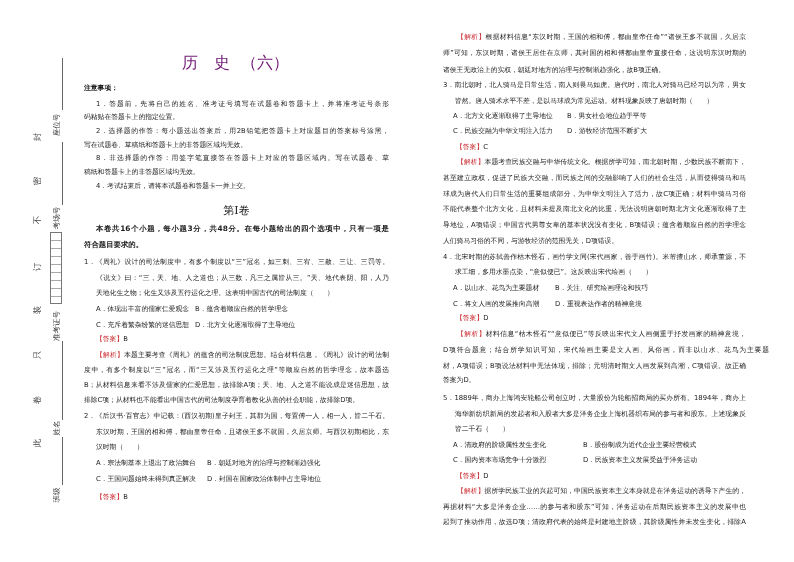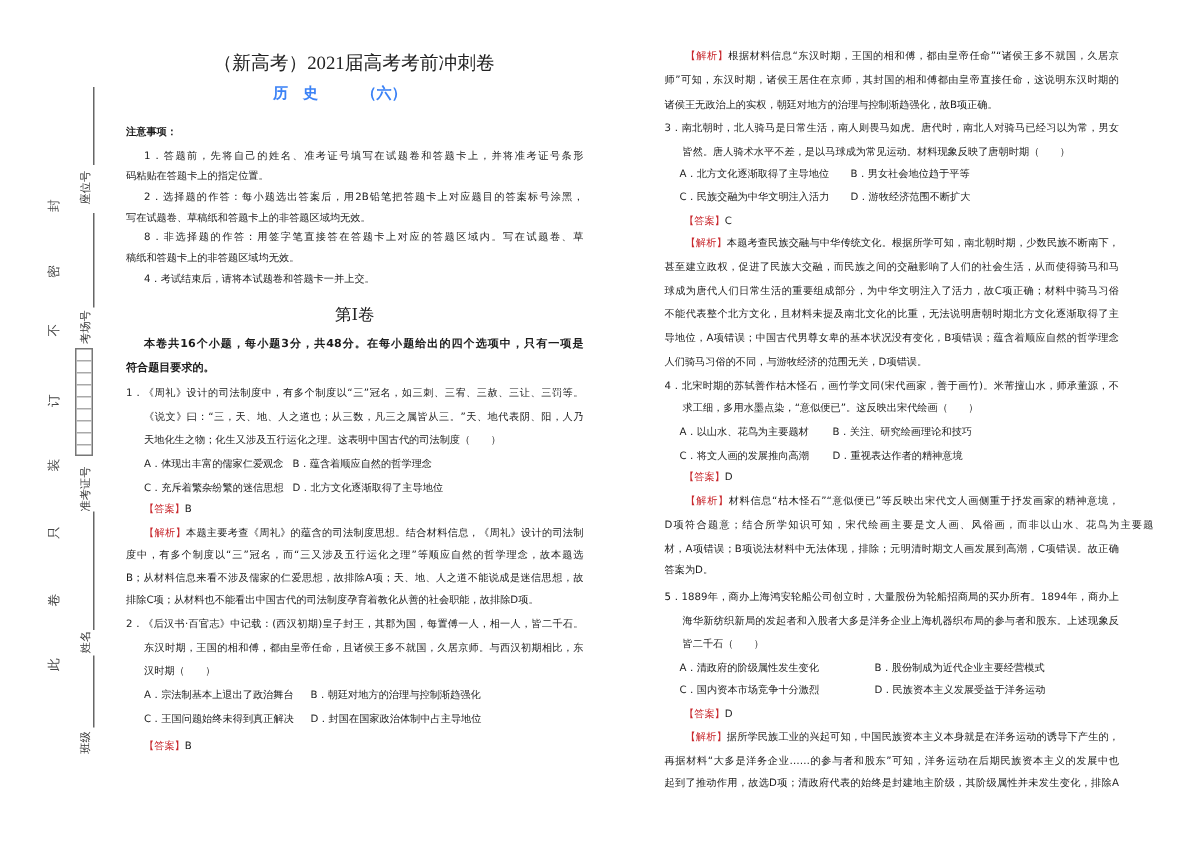--- a/index.html
+++ b/index.html
@@ -10,21 +10,21 @@
   }
   .ln { position: absolute; white-space: nowrap; font-size: 6.8px; line-height: 10px; height: 10px; }
   .j { text-align: justify; text-align-last: justify; }
   .b { font-weight: bold; }
   .red { color: #c8282d; }
   .opt { position: absolute; white-space: nowrap; font-size: 6.8px; line-height: 10px; height: 10px; }
   .doc-title {
     position: absolute; left: 0; width: 472px; top: 34px; text-align: center;
     font-family: "Liberation Serif", "DejaVu Serif", serif; font-size: 12.5px; line-height: 16px; color: #222;
   }
-  .subject { position: absolute; top: 54px; font-size: 10px; line-height: 18px; font-weight: bold; white-space: pre; color: #3b82f6; }
+  .subject { position: absolute; top: 54px; font-size: 16px; line-height: 18px; font-weight: normal; white-space: pre; color: #701a75; }
   .part-title {
     position: absolute; left: 84px; width: 305px; top: 203px; text-align: center;
     font-family: "Liberation Serif", "DejaVu Serif", serif; font-size: 11px; line-height: 14px; color: #222;
   }
   .intro { font-size: 7.4px; }
   .vline { position: absolute; left: 62px; width: 1px; background: #666; }
   .mlabel {
     position: absolute; left: 57px; font-size: 7.5px; line-height: 8px; white-space: nowrap; color: #333;
     transform: translate(-50%, -50%) rotate(-90deg);
   }
@@ -66,21 +66,20 @@
       <div class="idcell"></div>
       <div class="idcell"></div>
     </div>
     <div class="mlabel" style="top:326px">准考证号</div>
     <div class="vline" style="top:341px;height:79px"></div>
     <div class="mlabel" style="top:428px">姓名</div>
     <div class="vline" style="top:437px;height:48px"></div>
     <div class="mlabel" style="top:495px">班级</div>
   </div>
 
-  <div class="doc-title">（新高考）2021届高考考前冲刺卷</div>
   <div class="subject" style="left:182px">历　史</div>
   <div class="subject" style="left:241px">（六）</div>
 
   <div>
     <div class="ln b" style="left:84px;top:83px">注意事项：</div>
     <div class="ln j" style="left:96px;top:99px;width:293px">1．答题前，先将自己的姓名、准考证号填写在试题卷和答题卡上，并将准考证号条形</div>
     <div class="ln" style="left:84px;top:112px">码粘贴在答题卡上的指定位置。</div>
     <div class="ln j" style="left:96px;top:126px;width:293px">2．选择题的作答：每小题选出答案后，用2B铅笔把答题卡上对应题目的答案标号涂黑，</div>
     <div class="ln" style="left:84px;top:140px">写在试题卷、草稿纸和答题卡上的非答题区域均无效。</div>
     <div class="ln j" style="left:96px;top:153px;width:293px">8．非选择题的作答：用签字笔直接答在答题卡上对应的答题区域内。写在试题卷、草</div>

